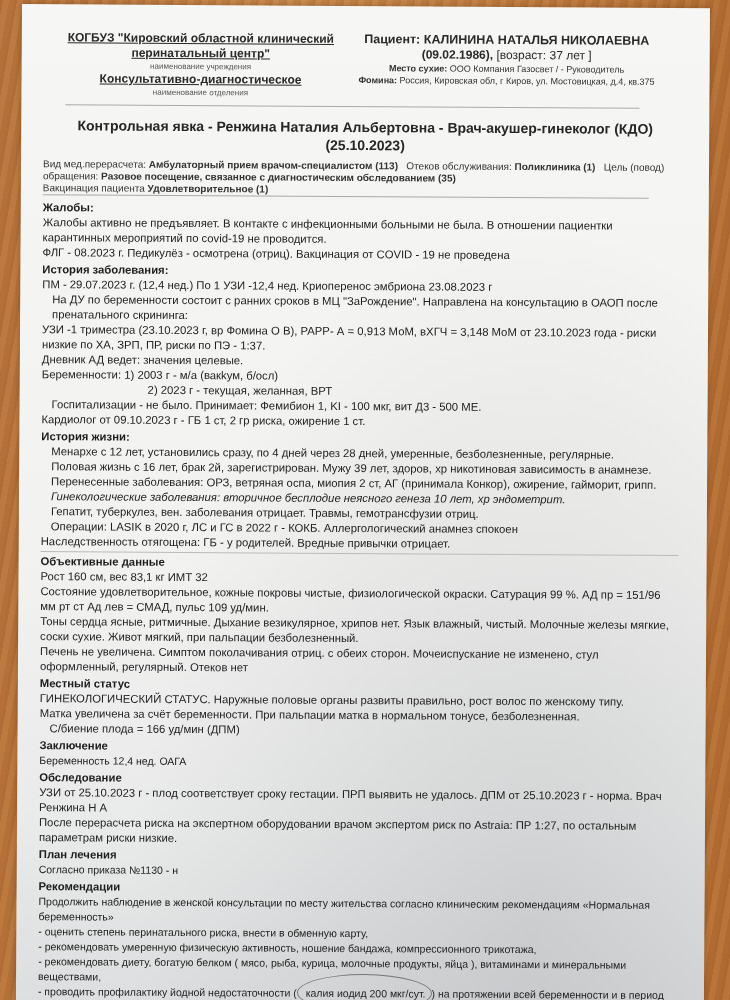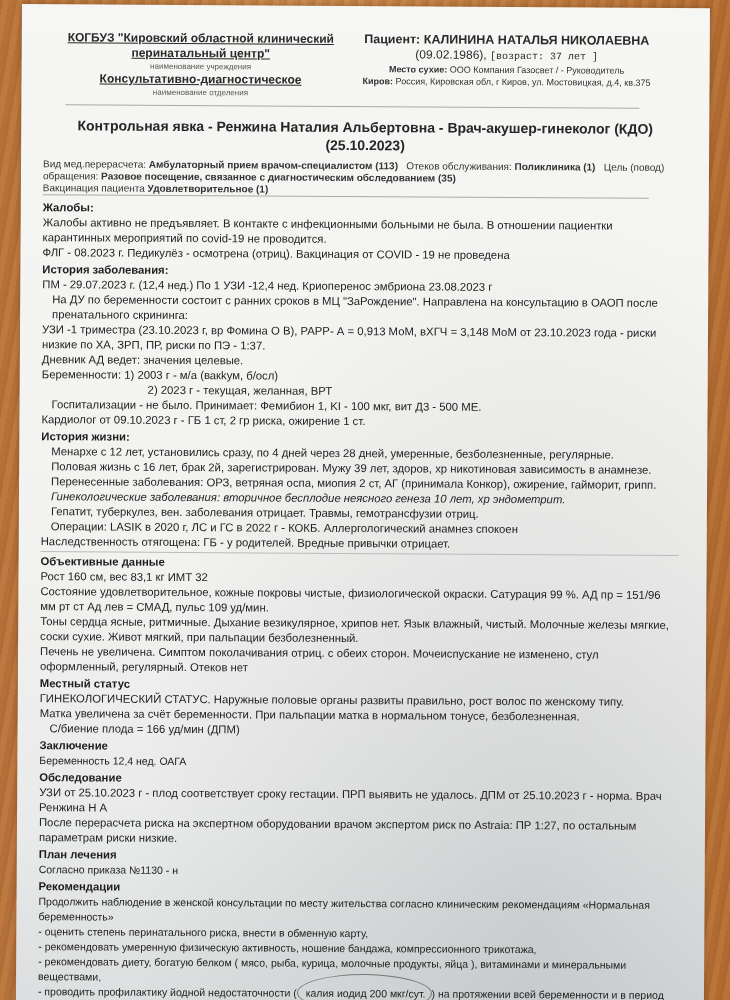--- a/index.html
+++ b/index.html
@@ -25,22 +25,22 @@
     background: radial-gradient(ellipse at 75% 92%, rgba(120,125,130,0.22), rgba(0,0,0,0) 55%);
     pointer-events:none;
   }
   .hdr { position:absolute; top:26px; left:0; right:0; height:70px; }
   .org { position:absolute; left:44px; top:0; width:270px; text-align:center; }
   .org .name { font-weight:bold; font-size:12px; color:#2a2a2a; text-decoration:underline; line-height:15px; }
   .org .cap { font-size:8px; color:#555; line-height:11px; }
   .pat { position:absolute; left:300px; top:0; width:370px; text-align:center; }
   .pat .pname { font-weight:bold; font-size:12.5px; color:#2a2a2a; line-height:15px; }
   .pat .pdob { font-size:12px; color:#2a2a2a; line-height:15px; }
-  .pat .pdob b { font-weight:normal; }
-  .pat .pdob span.age { font-size:10px;font-family:Liberation Mono, monospace; }
+  .pat .pdob b { font-weight:bold; }
+  .pat .pdob span.age { font-size:12px; }
   .pat .small { font-size:9px; color:#333; line-height:12px; }
   .pat .small b { font-weight:bold; }
   .hr { position:absolute; height:1px; background:#a9a9a9; }
   .title { position:absolute; left:20px; right:20px; top:112px; text-align:center; font-weight:bold; font-size:14px; line-height:18px; color:#262626; }
   .meta { position:absolute; left:22px; right:30px; top:154px; font-size:10px; line-height:12px; color:#333; }
   .meta b { font-weight:bold; }
   .body { position:absolute; left:22px; right:28px; top:194px; font-size:11.3px; line-height:15px; color:#222; }
   .sec { font-weight:bold; font-size:11.3px; margin-top:2px; color:#1c1c1c; }
   .p { margin:0; }
   .ind { padding-left:10px; }
@@ -73,21 +73,21 @@
       </div>
       <div class="pdob">
         <b>(09.02.1986),</b>
         <span class="age">[возраст: 37 лет ]</span>
       </div>
       <div class="small">
         <b>Место сухие:</b>
         <span>ООО Компания Газосвет /  - Руководитель</span>
       </div>
       <div class="small">
-        <b>Киров:</b>
+        <b>Фомина:</b>
         <span>Россия, Кировская обл, г Киров, ул. Мостовицкая, д.4, кв.375</span>
       </div>
     </div>
   </div>
 
   <div class="hr" style="left:44px; right:70px; top:100px;"></div>
 
   <div class="title">
     <div>Контрольная явка - Ренжина Наталия Альбертовна - Врач-акушер-гинеколог (КДО)</div>
     <div>(25.10.2023)</div>

